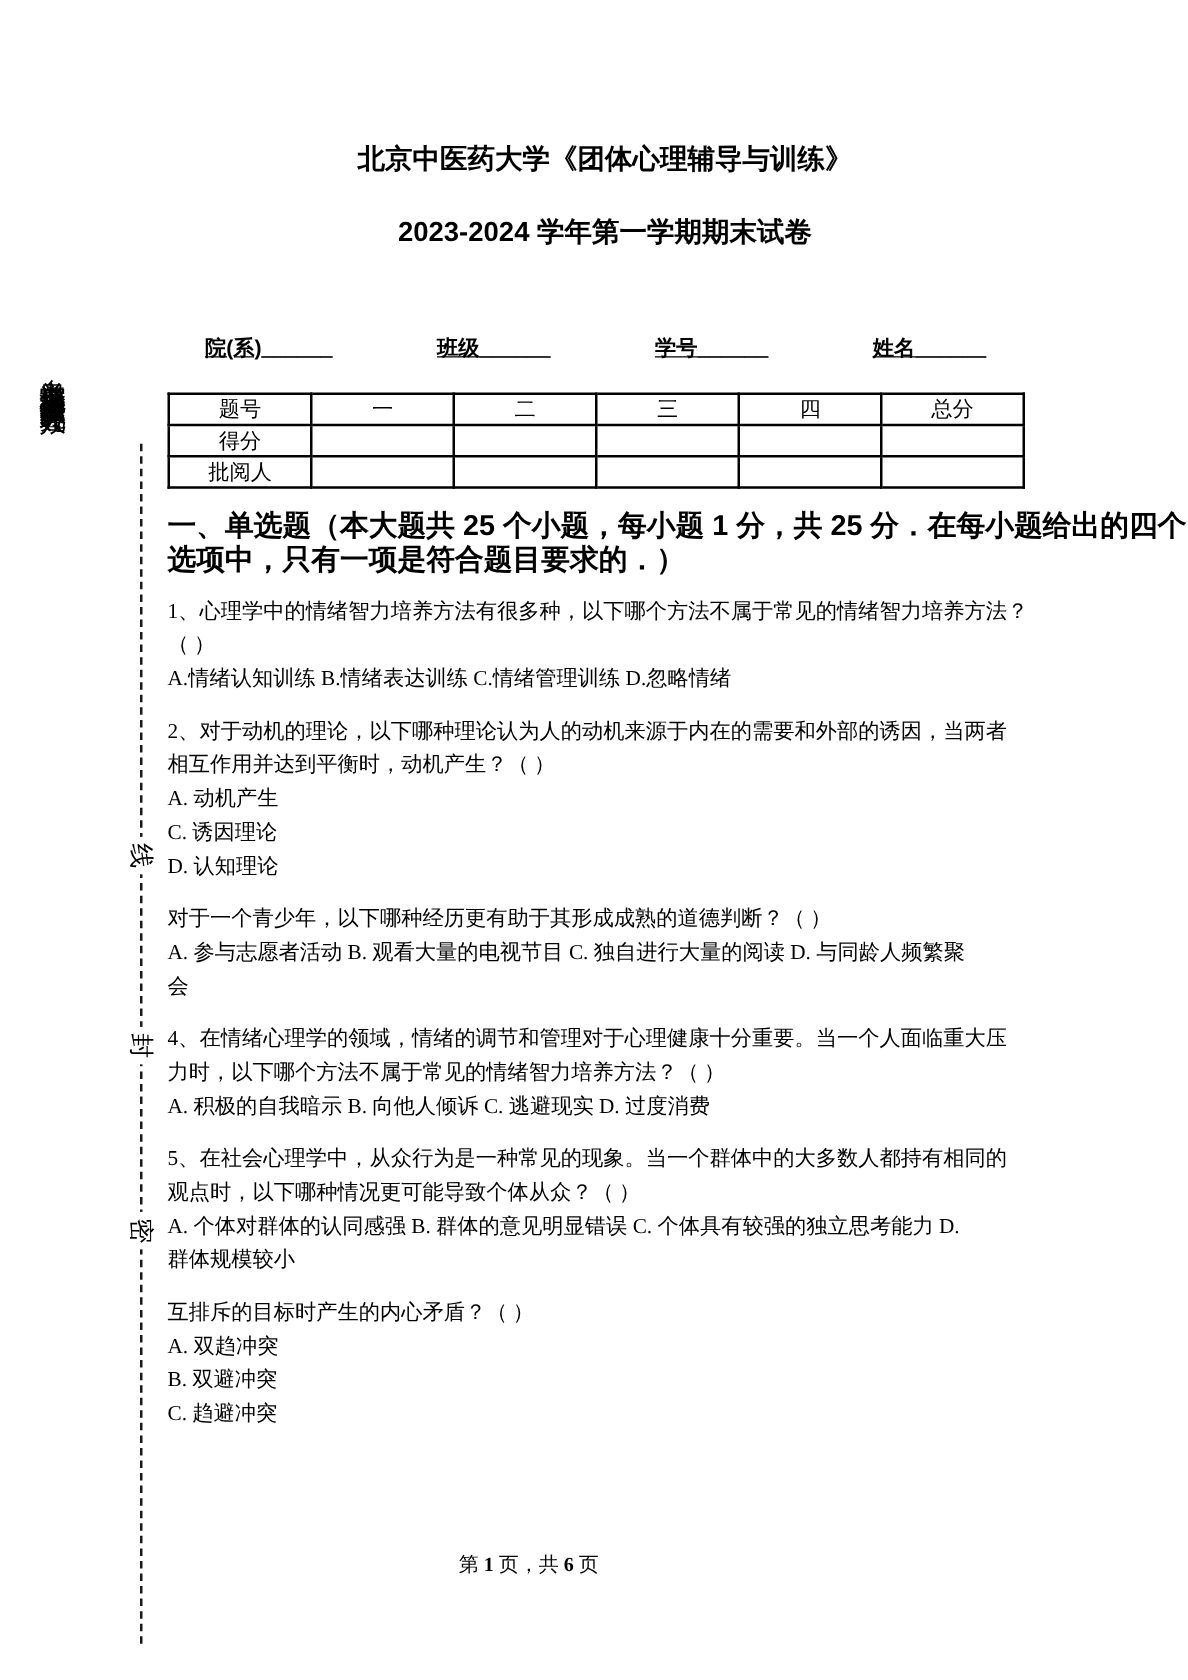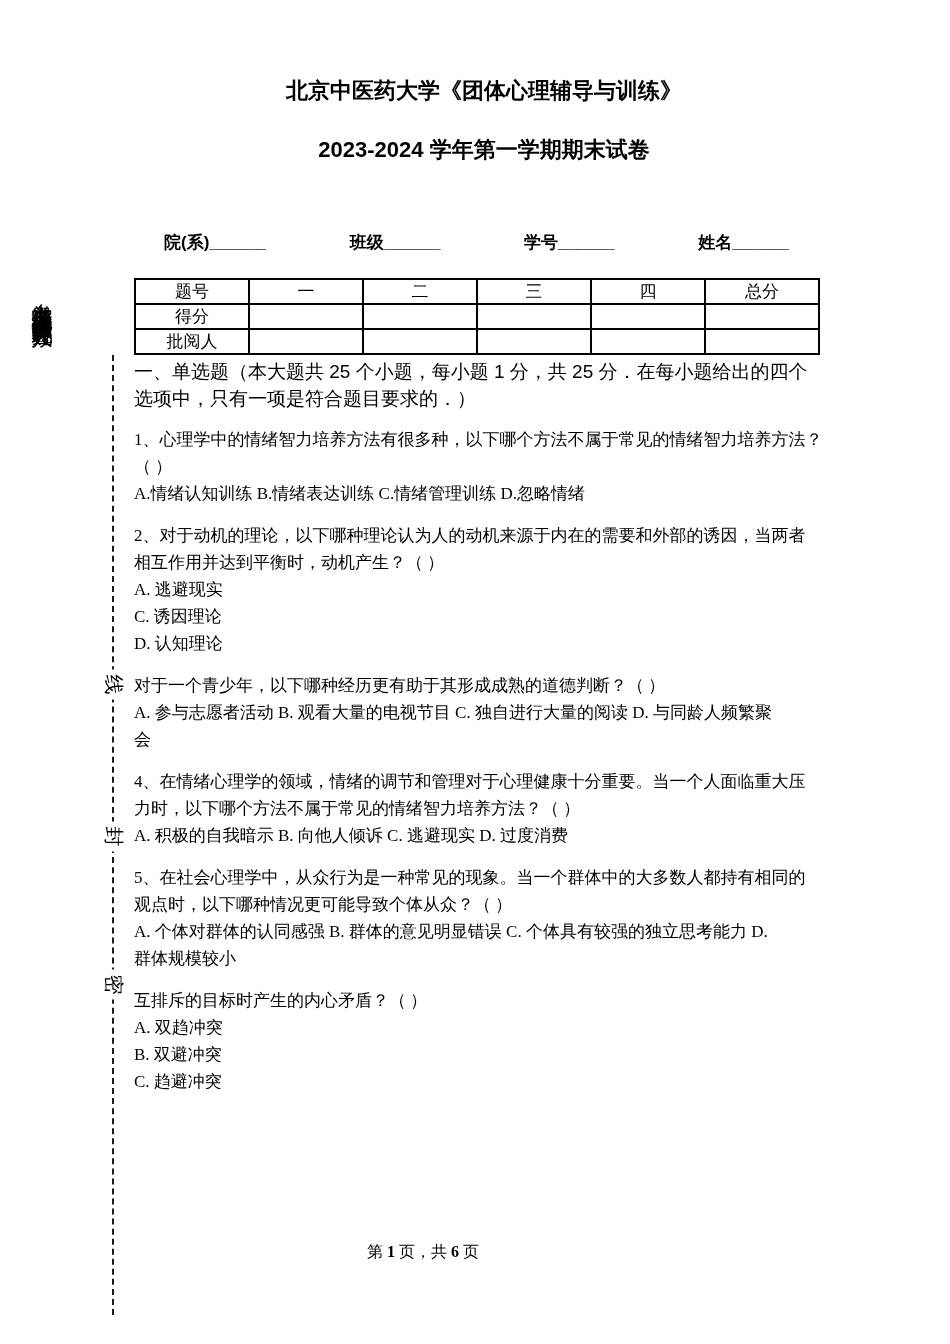--- a/index.html
+++ b/index.html
@@ -27,40 +27,41 @@
   .seal-char.c1{top:664px;}
   .seal-char.c2{top:816px;}
   .seal-char.c3{top:964px;}
   
   .content{position:absolute;left:134px;top:0;width:700px;}
   .title1,.title2{
     text-align:center;font-weight:bold;font-size:22px;
     font-family:"Liberation Sans","DejaVu Sans",sans-serif;
     white-space:nowrap;
   }
-  .title1{margin-top:76px;}
+  .title1{margin-top:112px;}
   .title2{margin-top:29px;}
   .fields{
     display:flex;justify-content:space-between;
     margin-top:66px;padding:0 45px 0 30px;
     font-size:17px;font-weight:bold;
     font-family:"Liberation Sans","DejaVu Sans",sans-serif;
     white-space:nowrap;
+    text-decoration:underline;
   }
   .field-blank{font-weight:bold;letter-spacing:0;}
   table.score{
     width:686px;border-collapse:collapse;table-layout:fixed;
     margin-top:24px;
   }
   table.score td{
     border:2px solid #000000;height:22px;text-align:center;
     font-size:17px;padding:0;
   }
   .section-heading{
-    margin-top:3px;font-weight:normal;font-size:19px;line-height:27px;
+    margin-top:16px;font-weight:bold;font-size:23px;line-height:27px;
     font-family:"Liberation Sans","DejaVu Sans",sans-serif;
   }
   .section-heading .hline{white-space:nowrap;}
   .question{margin-top:15px;font-size:17px;line-height:27px;}
   .question.first{margin-top:14px;}
   .qline{white-space:nowrap;}
   .footer{
     position:absolute;left:0;top:1242px;width:846px;
     text-align:center;font-size:16px;white-space:nowrap;
   }
@@ -125,21 +126,21 @@
 
     <div class="question first">
       <div class="qline">1、心理学中的情绪智力培养方法有很多种，以下哪个方法不属于常见的情绪智力培养方法？</div>
       <div class="qline">（ ）</div>
       <div class="qline">A.情绪认知训练 B.情绪表达训练 C.情绪管理训练 D.忽略情绪</div>
     </div>
 
     <div class="question">
       <div class="qline">2、对于动机的理论，以下哪种理论认为人的动机来源于内在的需要和外部的诱因，当两者</div>
       <div class="qline">相互作用并达到平衡时，动机产生？（ ）</div>
-      <div class="qline">A. 逃避现实</div>
+      <div class="qline">A. 动机产生</div>
       <div class="qline">C. 诱因理论</div>
       <div class="qline">D. 认知理论</div>
     </div>
 
     <div class="question">
       <div class="qline">对于一个青少年，以下哪种经历更有助于其形成成熟的道德判断？（ ）</div>
       <div class="qline">A. 参与志愿者活动 B. 观看大量的电视节目 C. 独自进行大量的阅读 D. 与同龄人频繁聚</div>
       <div class="qline">会</div>
     </div>
 

